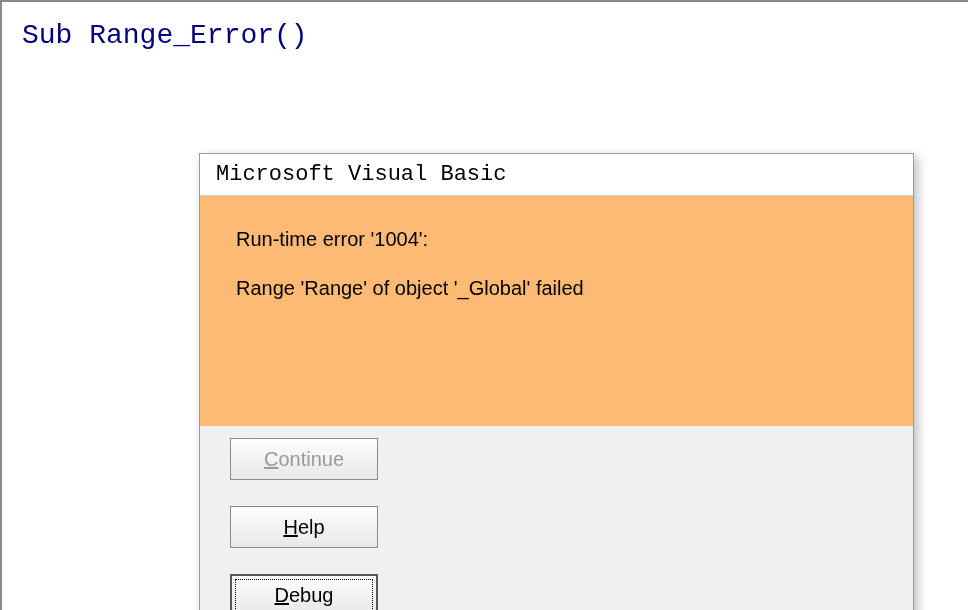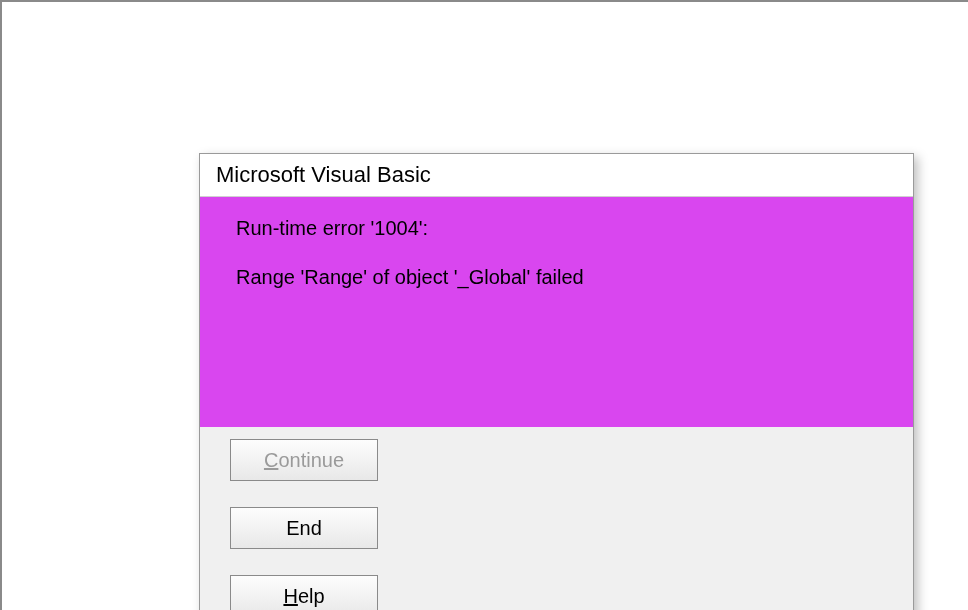--- a/index.html
+++ b/index.html
@@ -43,26 +43,27 @@
       border: 1px solid #9a9a9a;
       box-shadow: 4px 4px 10px rgba(0,0,0,0.25);
     }
     
     .dialog-titlebar {
       background: #ffffff;
       padding: 8px 16px;
       font-size: 22px;
       color: #000000;
       border-bottom: 1px solid #d0d0d0;
+      font-family: Liberation Mono, monospace;
     }
     
     .dialog-body {
-      padding: 20px 36px 16px 36px;
+      padding: 32px 36px 16px 36px;
       min-height: 230px;
-      background: #d946ef;
+      background: #fdba74;
     }
     
     .error-line {
       font-size: 20px;
       color: #000000;
       margin-bottom: 26px;
     }
     
     .dialog-buttons {
       display: flex;
@@ -99,37 +100,35 @@
     }
     
     .mnemonic {
       text-decoration: underline;
     }
   </style>
 </head>
 <body>
 
 <div class="code-editor">
+  <div class="code-line">Sub Range_Error()</div>
   <div class="code-line"></div>
   <div class="code-line"></div>
 </div>
 
 <div class="dialog">
   <div class="dialog-titlebar">Microsoft Visual Basic</div>
   <div class="dialog-body">
     <div class="error-line">Run-time error '1004':</div>
     <div class="error-line">Range 'Range' of object '_Global' failed</div>
   </div>
   <div class="dialog-buttons">
     <button class="btn disabled">
         <span><span class="mnemonic">C</span><span>ontinue</span></span>
       </button>
     <button class="btn">
-        <span>End</span>
-      </button>
-    <button class="btn">
         <span><span class="mnemonic">H</span><span>elp</span></span>
       </button>
     <button class="btn default">
         <span><span class="mnemonic">D</span><span>ebug</span></span>
       </button>
   </div>
 </div>
 
 </body></html>

